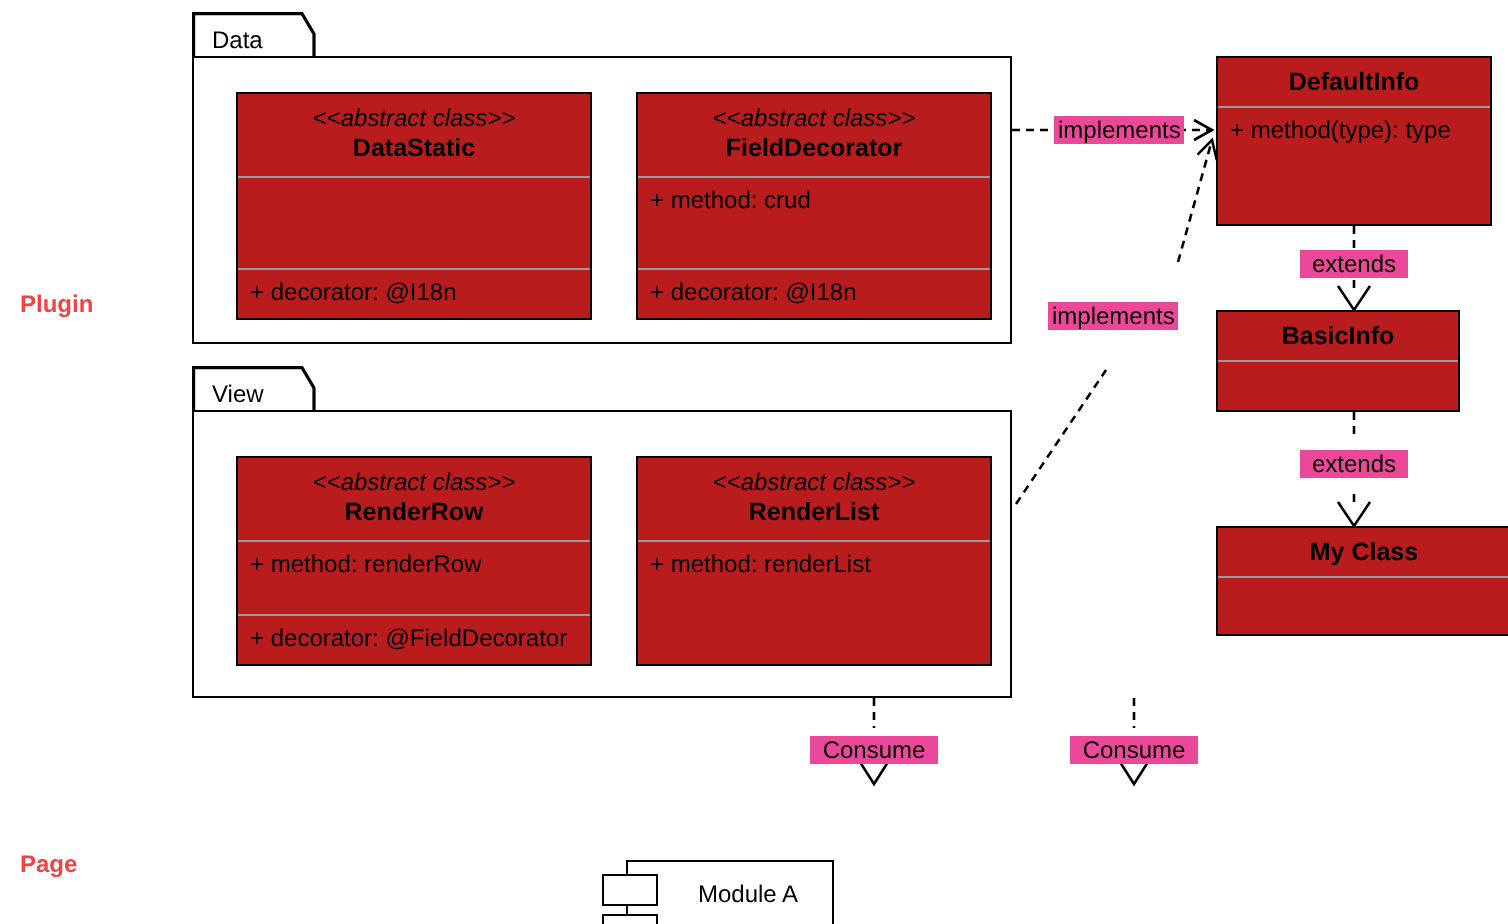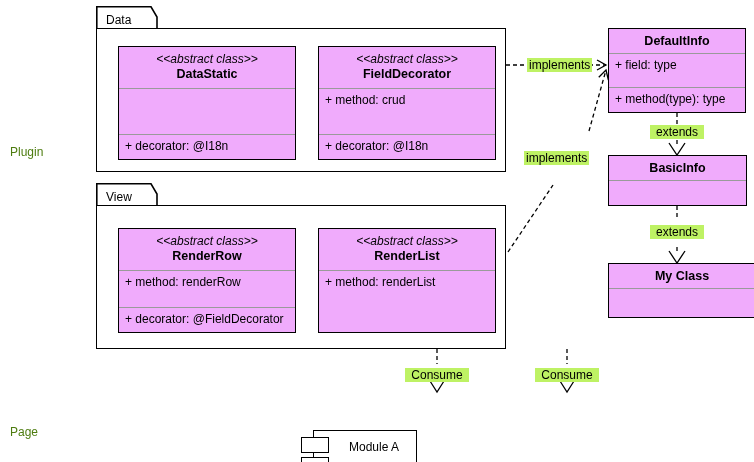--- a/index.html
+++ b/index.html
@@ -19,35 +19,35 @@
     position: absolute;
     inset: 0;
     width: 754px;
     height: 462px;
   }
   .abs { position: absolute; box-sizing: border-box; }
 
   
   .lane-label {
     font-size: 12px;
-    font-weight: normal;
-    color: #4d7c0f;
+    font-weight: bold;
+    color: #ef4444;
     white-space: nowrap;
   }
 
   
   .pkg-body {
     border: 1.6px solid #000;
     background: #ffffff;
   }
 
   
   .cls {
     border: 1.6px solid #000;
-    background: #f0abfc;
+    background: #b91c1c;
     display: flex;
     flex-direction: column;
   }
   .cls-header {
     text-align: center;
     padding: 5px 4px 6px 4px;
     line-height: 1.22;
   }
   .cls-stereo {
     font-style: italic;
@@ -101,21 +101,21 @@
     height: 14px;
     border: 1.6px solid #000;
     background: #ffffff;
     left: -13px;
   }
 
   
   .edge-label {
     font-size: 12px;
     color: #000;
-    background: #bef264;
+    background: #ec4899;
     white-space: nowrap;
     padding: 0 2px;
     text-align: center;
   }
 </style>
 </head>
 <body>
 
 <svg id="canvas" viewBox="0 0 754 462" xmlns="http://www.w3.org/2000/svg">
   <defs>
@@ -222,29 +222,26 @@
       <span class="cls-name">RenderList</span>
     </div>
     <div class="cls-sec">
       <div class="row">+ method: renderList</div>
     </div>
   </div>
 </div>
 
 <div class="abs cls" style="left:608px; top:28px; width:138px; height:85px;">
   <div class="cls-title-only">DefaultInfo</div>
-  <div class="cls-sec">
-    <div class="row">+ field: type</div>
-  </div>
   <div class="cls-sec tight">
     <div class="row">+ method(type): type</div>
   </div>
 </div>
 
-<div class="abs cls" style="left:608px; top:155px; width:139px; height:51px;">
+<div class="abs cls" style="left:608px; top:155px; width:122px; height:51px;">
   <div class="cls-title-only">BasicInfo</div>
   <div class="cls-sec"></div>
 </div>
 
 <div class="abs cls" style="left:608px; top:263px; width:148px; height:55px;">
   <div class="cls-title-only">My Class</div>
   <div class="cls-sec"></div>
 </div>
 
 <div class="abs edge-label" style="left:527px; top:58px;">implements</div>

